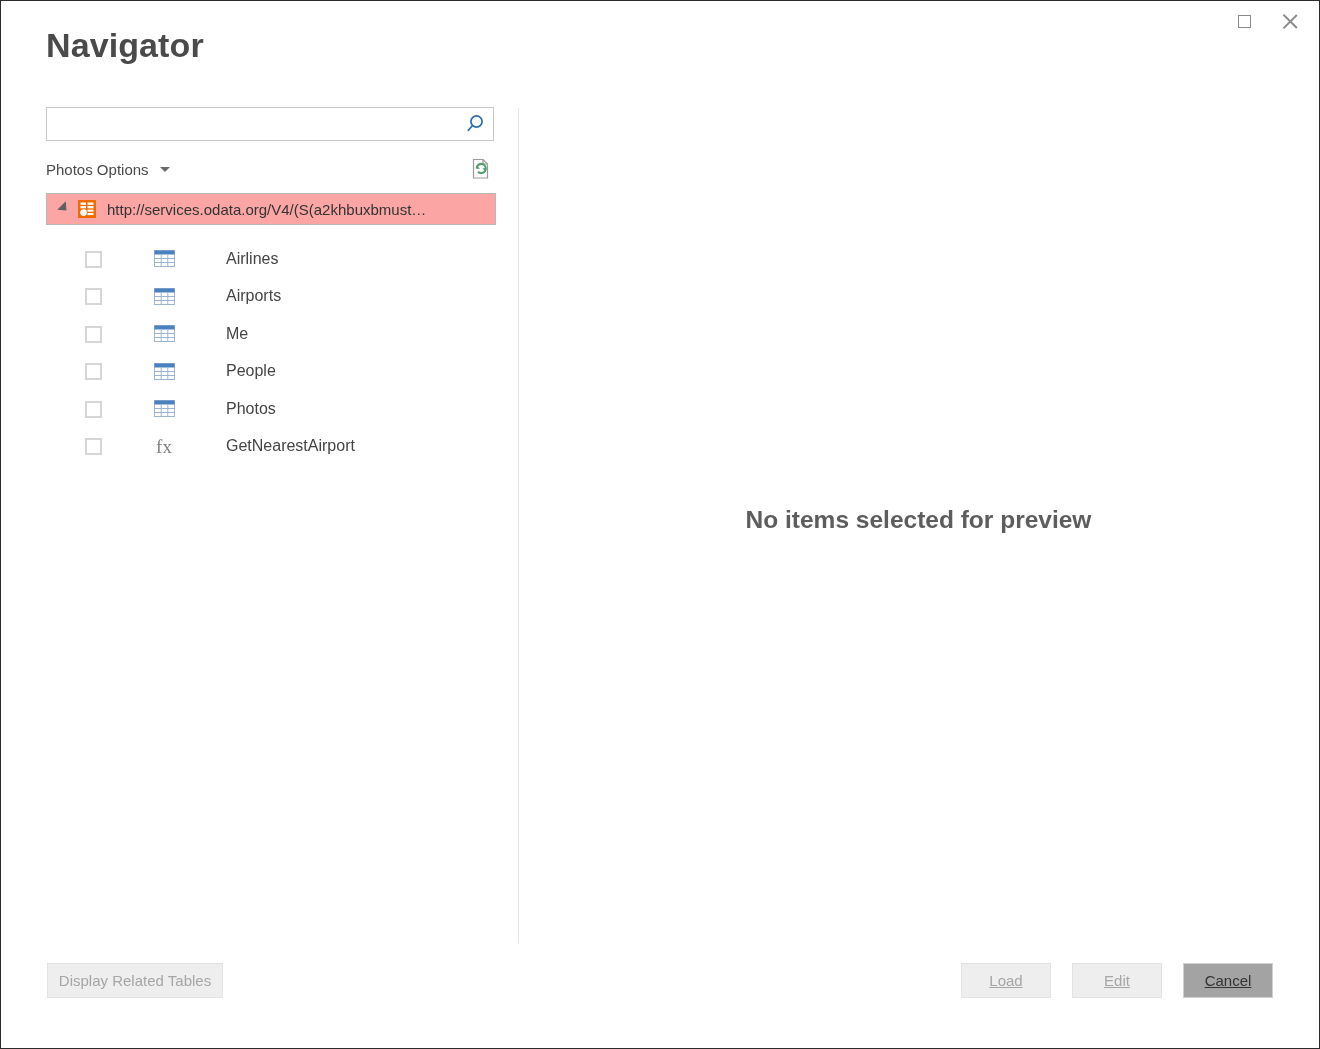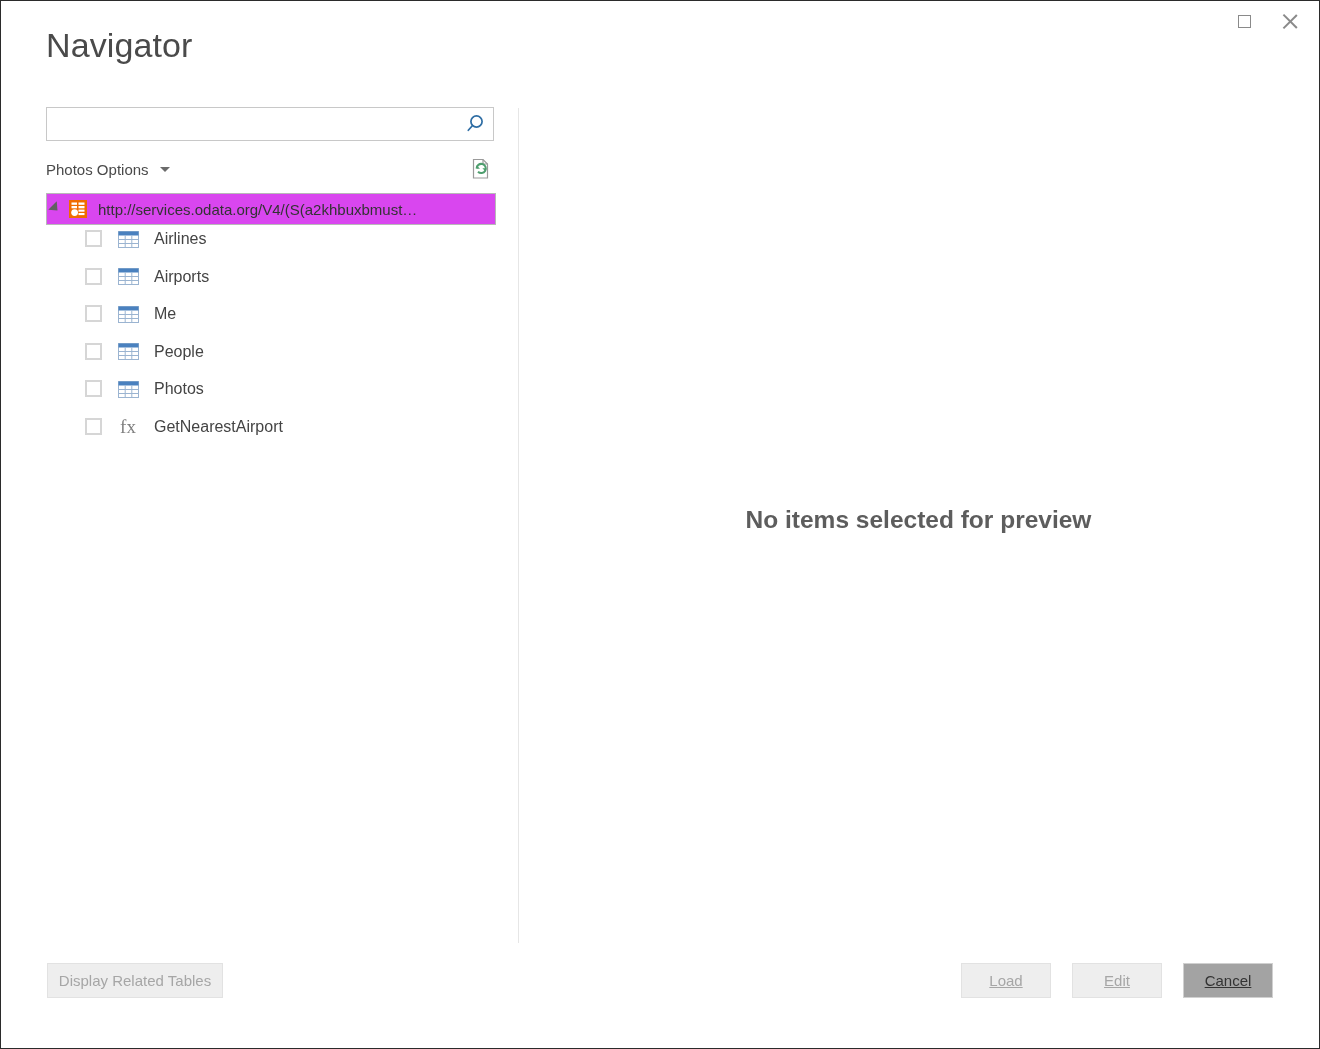--- a/index.html
+++ b/index.html
@@ -69,21 +69,21 @@
   }
   .close-glyph::before { transform: translateX(-50%) translateY(-2px) rotate(45deg); }
   .close-glyph::after  { transform: translateX(-50%) translateY(-2px) rotate(-45deg); }
 
   
   .page-title {
     position: absolute;
     left: 45px;
     top: 27px;
     font-size: 34px;
-    font-weight: 400;
+    font-weight: 700;
     color: #4a4a4a;
     letter-spacing: 0.1px;
     line-height: 1;
   }
 
   
   .left-pane {
     position: absolute;
     left: 45px;
     top: 106px;
@@ -158,22 +158,23 @@
   
   .tree {
     margin-top: 10px;
     width: 450px;
     user-select: none;
   }
   .tree-root {
     display: flex;
     align-items: center;
     height: 32px;
-    background: #d946ef;
+    background: #fca5a5;
     border: 1px solid #b8b8b8;
+    padding-left: 9px;
     cursor: default;
   }
   .expander {
     width: 16px;
     display: flex;
     align-items: center;
     justify-content: center;
     flex: 0 0 16px;
     cursor: default;
   }
@@ -198,24 +199,25 @@
     color: #333;
     white-space: nowrap;
     overflow: hidden;
   }
 
   .tree-children {
     padding-top: 5px;
   }
   .tree-item {
     display: flex;
-    align-items: flex-start;
+    align-items: flex-end;
     height: 37.5px;
     padding-left: 39px;
     cursor: default;
+    gap: 36px;
   }
   .checkbox {
     flex: 0 0 17px;
     width: 17px;
     height: 17px;
     border: 2px solid #d6d6d6;
     background: #ffffff;
     cursor: default;
   }
   .item-icon {

